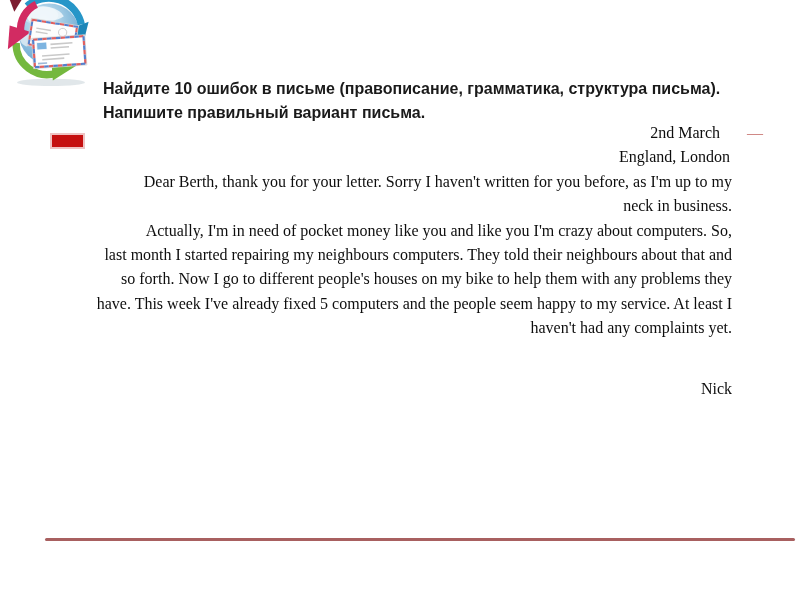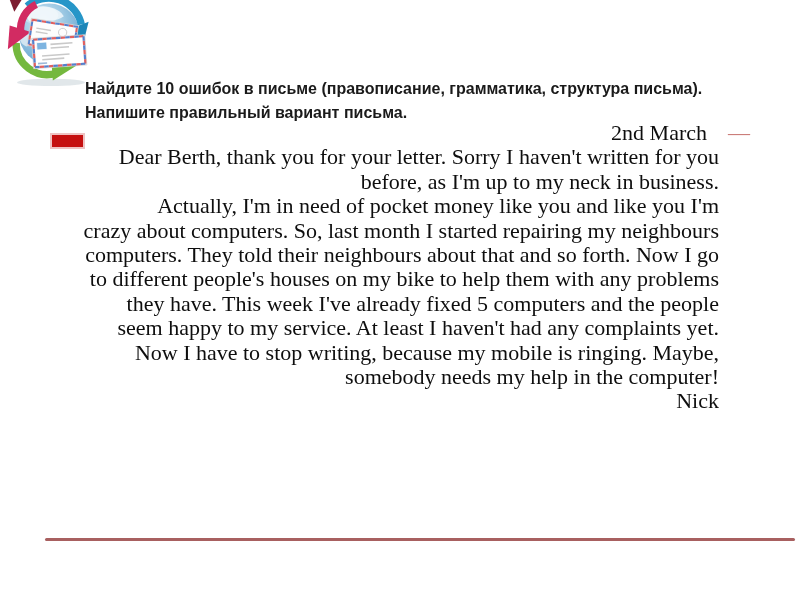--- a/index.html
+++ b/index.html
@@ -17,39 +17,39 @@
     font-family:"Liberation Sans",sans-serif;
   }
   .logo{position:absolute;left:5px;top:-3px;width:92px;height:90px;}
   .logo svg{width:100%;height:100%;display:block;}
   .red-marker{
     position:absolute;left:52px;top:135px;width:31px;height:12px;
     background:var(--marker-red);
     box-shadow:0 0 0 2px var(--marker-red-halo);
   }
   .task-instruction{
-    position:absolute;left:85px;top:77px;width:630px;
+    position:absolute;left:103px;top:77px;width:630px;
     font-family:"Liberation Sans",sans-serif;
     font-size:16px;line-height:24px;font-weight:700;
     color:var(--heading-color);
   }
   .letter{
-    position:absolute;left:79px;top:121px;width:640px;
+    position:absolute;left:92px;top:121px;width:640px;
     font-family:"Liberation Serif",serif;
-    font-size:22px;line-height:24.4px;
+    font-size:16px;line-height:24.4px;
     color:var(--text-color);
   }
   .date-line{position:relative;text-align:right;padding-right:12px;}
   .correction-dash{
     position:absolute;right:-31px;top:0;
     color:var(--correction-red);
   }
   .place-line{text-align:right;padding-right:2px;}
   .letter p{text-indent:29px;text-align:right;}
-  .letter p.signature{text-indent:8px;}
+  .letter p.signature{text-indent:8px;margin-top:36px;}
   .bottom-rule{
     position:absolute;left:45px;top:538px;width:750px;height:3px;
     background:var(--divider-red);border-radius:2px;
   }
 </style>
 </head>
 <body>
 
 <div class="slide">
 
@@ -107,21 +107,21 @@
 
   <div class="red-marker"></div>
 
   <div class="task-instruction">Найдите 10 ошибок в письме (правописание, грамматика, структура письма). Напишите правильный вариант письма.</div>
 
   <div class="letter">
     <div class="date-line">
       <span>2nd March</span>
       <span class="correction-dash">—</span>
     </div>
+    <div class="place-line">England, London</div>
     <p>Dear Berth, thank you for your letter. Sorry I haven't written for you before, as I'm up to my neck in business.</p>
     <p>Actually, I'm in need of pocket money like you and like you I'm crazy about computers. So, last month I started repairing my neighbours computers. They told their neighbours about that and so forth. Now I go to different people's houses on my bike to help them with any problems they have. This week I've already fixed 5 computers and the people seem happy to my service. At least I haven't had any complaints yet.</p>
-    <p>Now I have to stop writing, because my mobile is ringing. Maybe, somebody needs my help in the computer!</p>
     <p class="signature">Nick</p>
   </div>
 
   <div class="bottom-rule"></div>
 
 </div>
 
 </body></html>

